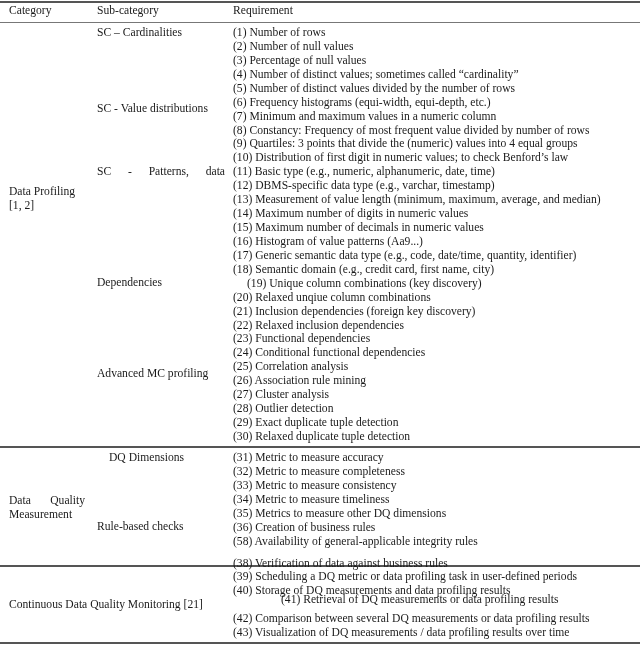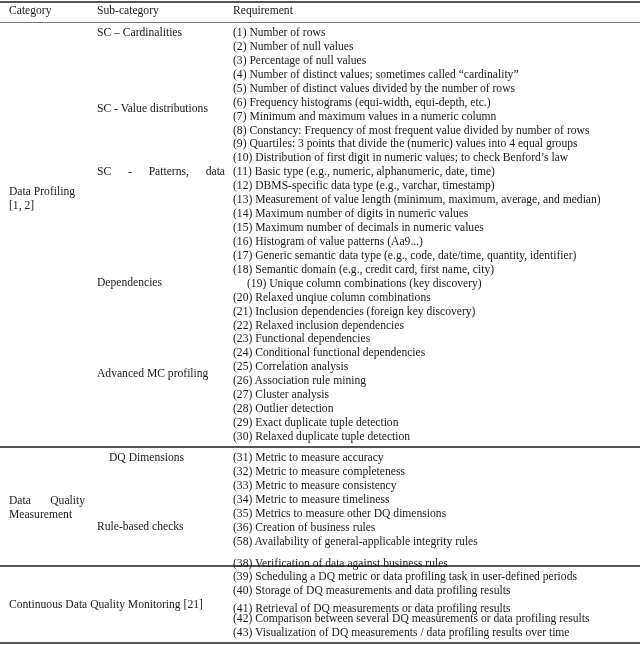--- a/index.html
+++ b/index.html
@@ -99,17 +99,17 @@
     <div class="req" style="top:83.58px;">(58) Availability of general-applicable integrity rules</div>
     <div class="req" style="top:97.51px;margin-top:8px;">(38) Verification of data against business rules</div>
   </div>
 
   <div>
     <div class="cat" style="top:598px;">Continuous Data Quality Monitoring [21]</div>
   </div>
   <div style="position:absolute; left:0; top:570px;">
     <div class="req" style="top:0px;">(39) Scheduling a DQ metric or data profiling task in user-defined periods</div>
     <div class="req" style="top:13.93px;">(40) Storage of DQ measurements and data profiling results</div>
-    <div class="req" style="top:32px;">(41) Retrieval of DQ measurements or data profiling results</div>
+    <div class="req" style="top:23px;margin-left:48px;">(41) Retrieval of DQ measurements or data profiling results</div>
     <div class="req" style="top:41.79px;">(42) Comparison between several DQ measurements or data profiling results</div>
     <div class="req" style="top:55.72px;">(43) Visualization of DQ measurements / data profiling results over time</div>
   </div>
 </div>
 
 </body></html>

